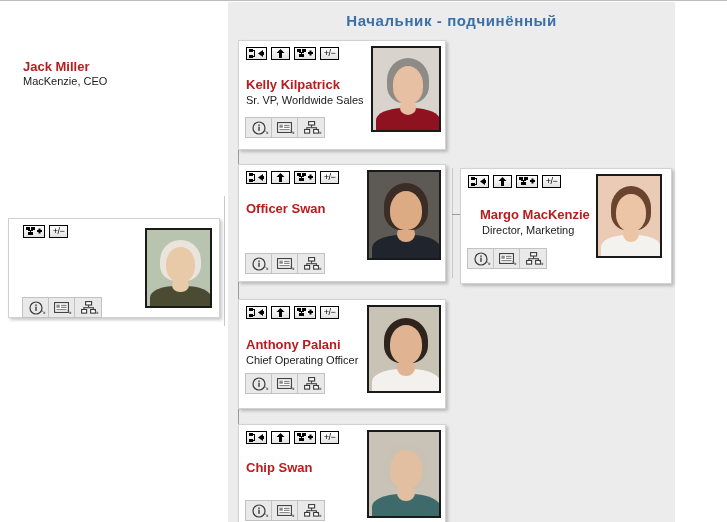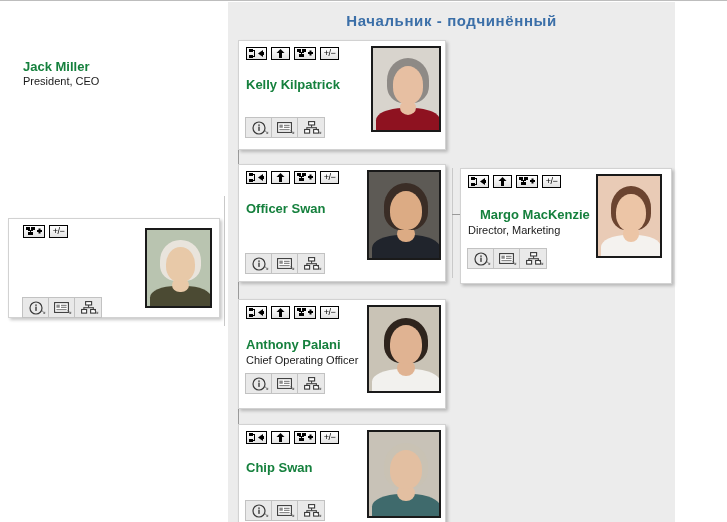--- a/index.html
+++ b/index.html
@@ -48,21 +48,21 @@
     background:linear-gradient(#ffffff,#e2e2e2);
     display:flex;align-items:center;justify-content:center;
     box-sizing:border-box;padding:0 2px;
   }
   .tb-btn svg{display:block;}
   .tb-btn .pm{font-size:9px;line-height:9px;font-family:"Liberation Sans",sans-serif;color:#000;letter-spacing:-.5px;}
 
   
   .cname{
     position:absolute;left:7px;
-    font-size:13px;font-weight:bold;color:#15803d;
+    font-size:13px;font-weight:bold;color:#b91c1c;
     white-space:nowrap;
     font-family:"Liberation Sans", sans-serif;
   }
   .ctitle{
     position:absolute;left:7px;
     font-size:11px;color:#1a1a1a;line-height:13px;
     font-family:"Liberation Sans", sans-serif;
   }
 
   
@@ -127,21 +127,21 @@
               <rect x="2" y="5" width="5" height="3" fill="#000"></rect>
               <rect x="11" y="3" width="5" height="2" fill="#000"></rect>
               <rect x="12.5" y="1.5" width="2" height="5" fill="#000"></rect>
             </svg>
           </div>
           <div class="tb-btn">
             <span class="pm">+/−</span>
           </div>
         </div>
         <div class="cname" style="left:14px;top:-160px;">Jack Miller</div>
-        <div class="ctitle" style="left:14px;top:-144px;white-space:nowrap;">President, CEO</div>
+        <div class="ctitle" style="left:14px;top:-144px;white-space:nowrap;">MacKenzie, CEO</div>
         <div class="tb-bot" style="left:13px;top:78px;">
           <div class="bb">
             <svg width="14" height="14" viewBox="0 0 14 14">
               <circle cx="7" cy="7" r="6" fill="none" stroke="#3a3a3a" stroke-width="1.2"></circle>
               <rect x="6.3" y="5.6" width="1.4" height="4.3" fill="#3a3a3a"></rect>
               <rect x="6.3" y="3.4" width="1.4" height="1.5" fill="#3a3a3a"></rect>
             </svg>
             <span class="arr">↘</span>
           </div>
           <div class="bb">
@@ -206,20 +206,21 @@
               <rect x="2" y="5" width="5" height="3" fill="#000"></rect>
               <rect x="11" y="3" width="5" height="2" fill="#000"></rect>
               <rect x="12.5" y="1.5" width="2" height="5" fill="#000"></rect>
             </svg>
           </div>
           <div class="tb-btn">
             <span class="pm">+/−</span>
           </div>
         </div>
         <div class="cname" style="left:7px;top:36px;">Kelly Kilpatrick</div>
+        <div class="ctitle" style="left:7px;top:53px;white-space:nowrap;">Sr. VP, Worldwide Sales</div>
         <div class="tb-bot" style="left:6px;top:76px;">
           <div class="bb">
             <svg width="14" height="14" viewBox="0 0 14 14">
               <circle cx="7" cy="7" r="6" fill="none" stroke="#3a3a3a" stroke-width="1.2"></circle>
               <rect x="6.3" y="5.6" width="1.4" height="4.3" fill="#3a3a3a"></rect>
               <rect x="6.3" y="3.4" width="1.4" height="1.5" fill="#3a3a3a"></rect>
             </svg>
             <span class="arr">↘</span>
           </div>
           <div class="bb">
@@ -519,21 +520,21 @@
               <rect x="2" y="5" width="5" height="3" fill="#000"></rect>
               <rect x="11" y="3" width="5" height="2" fill="#000"></rect>
               <rect x="12.5" y="1.5" width="2" height="5" fill="#000"></rect>
             </svg>
           </div>
           <div class="tb-btn">
             <span class="pm">+/−</span>
           </div>
         </div>
         <div class="cname" style="left:7px;top:38px;padding-left:12px;">Margo MacKenzie</div>
-        <div class="ctitle" style="left:7px;top:55px;white-space:nowrap;">Director, Marketing</div>
+        <div class="ctitle" style="left:21px;top:55px;white-space:nowrap;">Director, Marketing</div>
         <div class="tb-bot" style="left:6px;top:79px;">
           <div class="bb">
             <svg width="14" height="14" viewBox="0 0 14 14">
               <circle cx="7" cy="7" r="6" fill="none" stroke="#3a3a3a" stroke-width="1.2"></circle>
               <rect x="6.3" y="5.6" width="1.4" height="4.3" fill="#3a3a3a"></rect>
               <rect x="6.3" y="3.4" width="1.4" height="1.5" fill="#3a3a3a"></rect>
             </svg>
             <span class="arr">↘</span>
           </div>
           <div class="bb">

